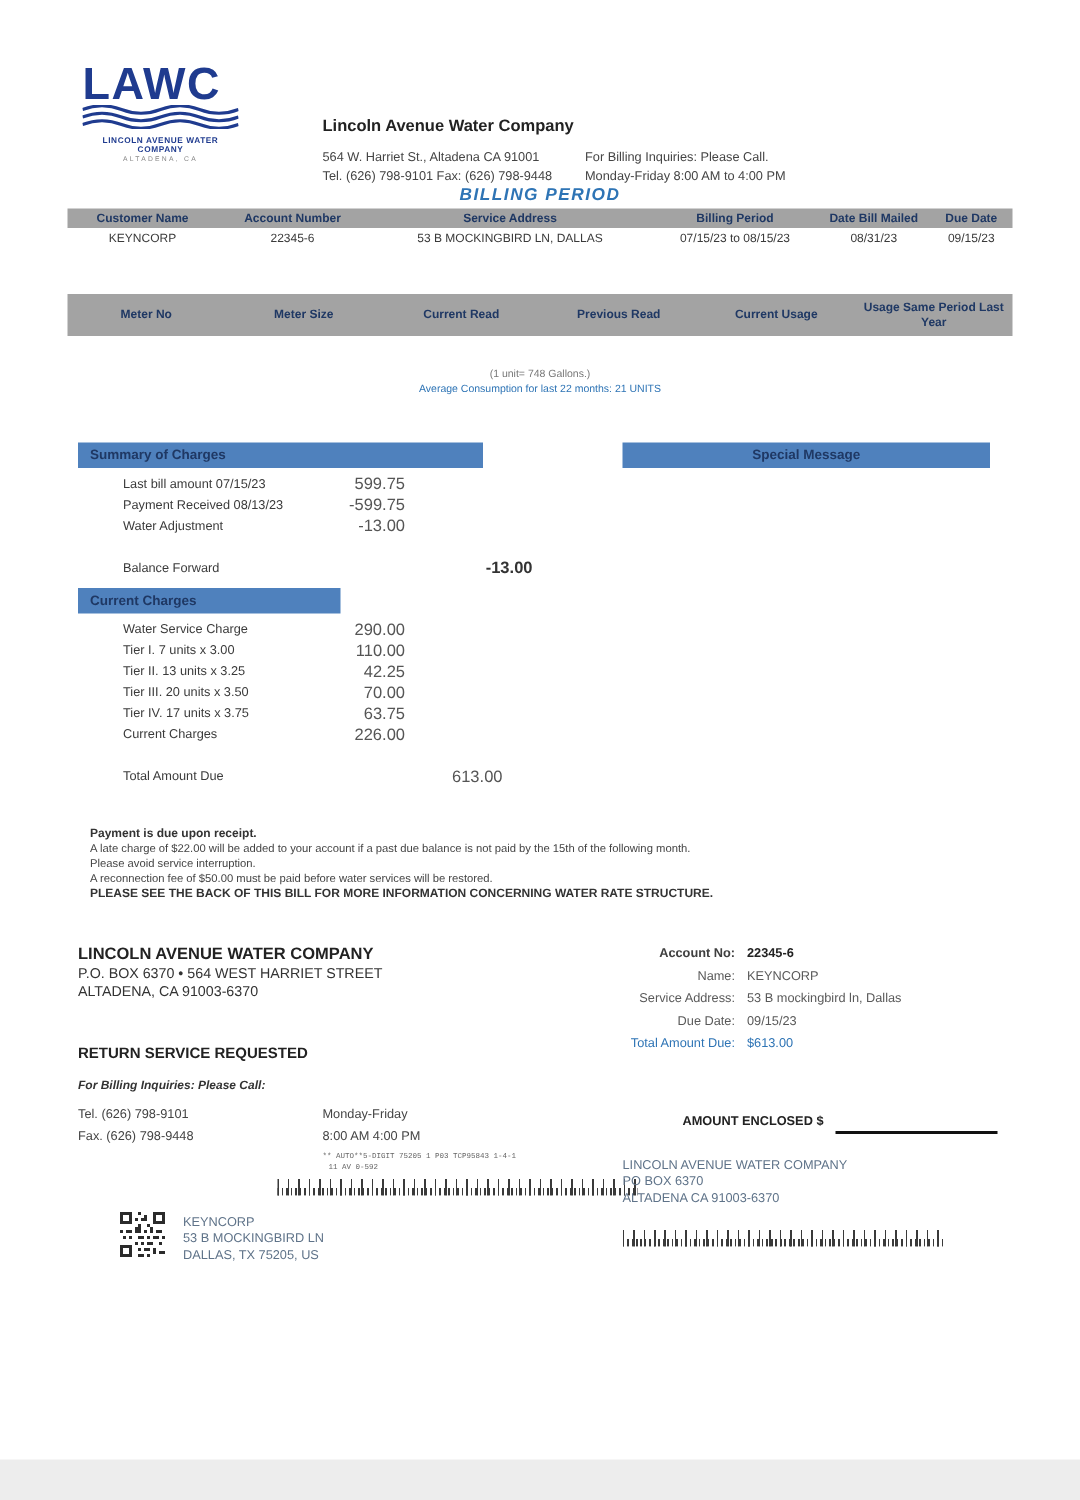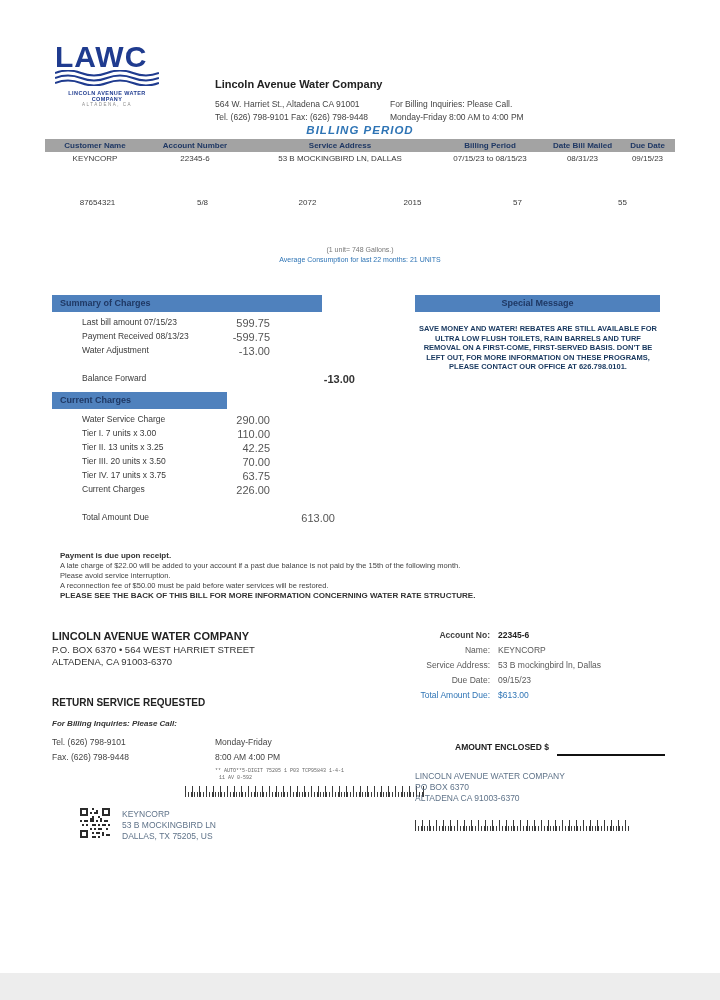--- a/index.html
+++ b/index.html
@@ -113,27 +113,27 @@
       <div class="cell">KEYNCORP</div>
       <div class="cell">22345-6</div>
       <div class="cell">53 B MOCKINGBIRD LN, DALLAS</div>
       <div class="cell">07/15/23 to 08/15/23</div>
       <div class="cell">08/31/23</div>
       <div class="cell">09/15/23</div>
     </div>
   </div>
 
   <div class="abs tbl" style="left:45px; top:196px;">
-    <div class="trow tdata meter">
-      <div class="cell">87654321</div>
-      <div class="cell">5/8</div>
-      <div class="cell">2072</div>
-      <div class="cell">2015</div>
-      <div class="cell">57</div>
-      <div class="cell">55</div>
+    <div class="trow thead meter">
+      <div class="cell">Meter No</div>
+      <div class="cell">Meter Size</div>
+      <div class="cell">Current Read</div>
+      <div class="cell">Previous Read</div>
+      <div class="cell">Current Usage</div>
+      <div class="cell">Usage Same Period Last Year</div>
     </div>
   </div>
 
   <div class="abs note-gray" style="left:0; top:246px;">(1 unit= 748 Gallons.)</div>
   <div class="abs note-blue" style="left:0; top:256px;">Average Consumption for last 22 months: 21 UNITS</div>
 
   <div class="abs section-bar" style="left:52px; top:295px; width:270px; padding-left:8px; box-sizing:border-box;">Summary of Charges</div>
 
   <div class="abs charge-label" style="left:54px; top:317px;">Last bill amount 07/15/23</div>
   <div class="abs charge-amt" style="left:200px; top:317px; width:70px;">599.75</div>
@@ -157,21 +157,20 @@
   <div class="abs charge-amt" style="left:200px; top:456px; width:70px;">70.00</div>
   <div class="abs charge-label" style="left:54px; top:470px;">Tier IV. 17 units x 3.75</div>
   <div class="abs charge-amt" style="left:200px; top:470px; width:70px;">63.75</div>
   <div class="abs charge-label" style="left:54px; top:484px;">Current Charges</div>
   <div class="abs charge-amt" style="left:200px; top:484px; width:70px;">226.00</div>
 
   <div class="abs charge-label" style="left:54px; top:512px;">Total Amount Due</div>
   <div class="abs charge-amt" style="left:265px; top:512px; width:70px;">613.00</div>
 
   <div class="abs section-bar" style="left:415px; top:295px; width:245px; text-align:center;">Special Message</div>
-  <div class="abs special-body" style="left:416px; top:324px;">SAVE MONEY AND WATER! REBATES ARE STILL AVAILABLE FOR ULTRA LOW FLUSH TOILETS, RAIN BARRELS AND TURF REMOVAL ON A FIRST-COME, FIRST-SERVED BASIS. DON'T BE LEFT OUT, FOR MORE INFORMATION ON THESE PROGRAMS, PLEASE CONTACT OUR OFFICE AT 626.798.0101.</div>
 
   <div class="abs pay-note" style="left:60px; top:551px;">
     <div class="b8">Payment is due upon receipt.</div>
     <div class="r75">A late charge of $22.00 will be added to your account if a past due balance is not paid by the 15th of the following month.</div>
     <div class="r75">Please avoid service interruption.</div>
     <div class="r75">A reconnection fee of $50.00 must be paid before water services will be restored.</div>
     <div class="b8">PLEASE SEE THE BACK OF THIS BILL FOR MORE INFORMATION CONCERNING WATER RATE STRUCTURE.</div>
   </div>
 
   <div class="abs remit-company" style="left:52px; top:630px;">LINCOLN AVENUE WATER COMPANY</div>

